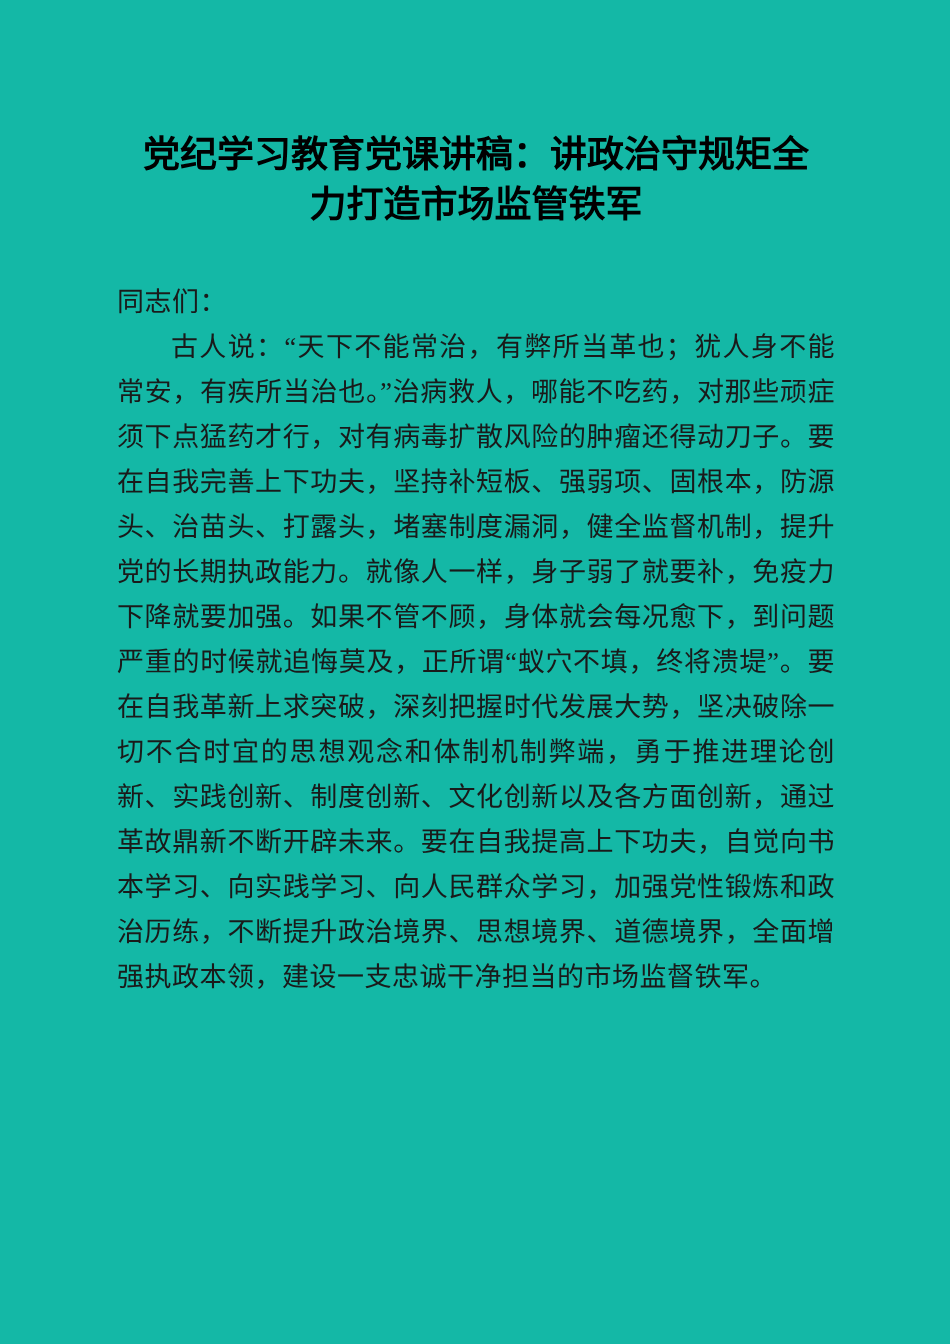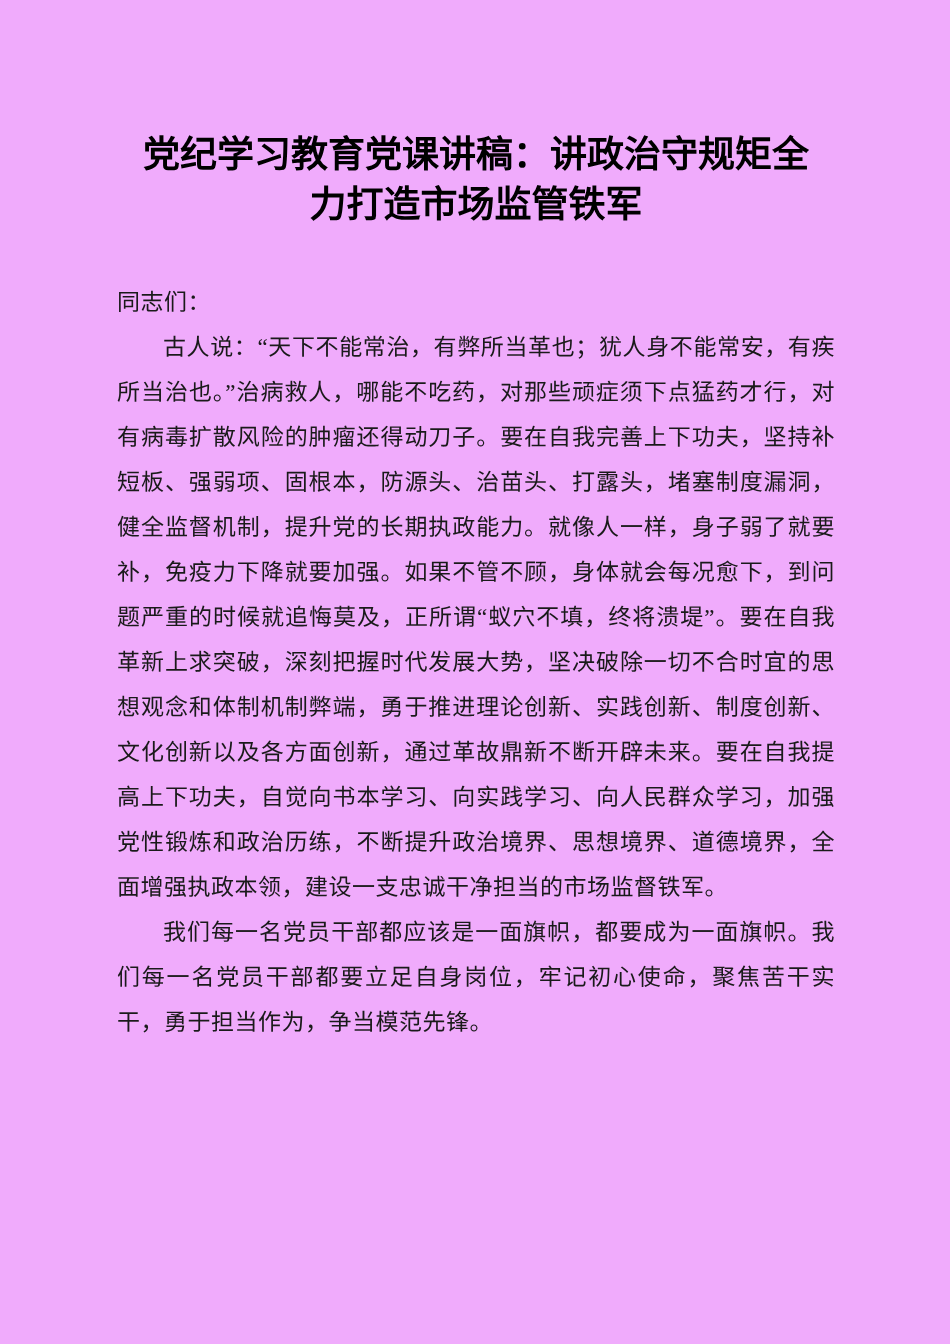--- a/index.html
+++ b/index.html
@@ -11,36 +11,36 @@
   body {
     width: 950px;
     height: 1344px;
     overflow: hidden;
     font-family: "Liberation Serif", "DejaVu Serif", serif;
   }
   .page {
     box-sizing: border-box;
     width: 950px;
     height: 1344px;
-    background: #f0abfc;
+    background: #14b8a6;
     padding: 130px 115px 0 117px;
   }
   .doc-title {
     margin: 0 0 50px 0;
     padding: 0 10px;
     font-size: 37px;
     font-weight: bold;
     line-height: 50px;
     text-align: center;
     color: #000000;
     letter-spacing: 0px;
   }
   .doc-body p {
     margin: 0;
-    font-size: 23px;
+    font-size: 27px;
     line-height: 45px;
     color: #1a1a1a;
     text-align: justify;
     text-justify: inter-ideograph;
     letter-spacing: 0.5px;
     word-break: break-all;
   }
   .doc-body p.indent {
     text-indent: 2em;
     font-family: Liberation Serif, serif;
@@ -48,15 +48,14 @@
 </style>
 </head>
 <body>
 
 <div class="page">
   <h1 class="doc-title">党纪学习教育党课讲稿：讲政治守规矩全力打造市场监管铁军</h1>
 
   <div class="doc-body">
     <p class="no-indent">同志们：</p>
     <p class="indent">古人说：“天下不能常治，有弊所当革也；犹人身不能常安，有疾所当治也。”治病救人，哪能不吃药，对那些顽症须下点猛药才行，对有病毒扩散风险的肿瘤还得动刀子。要在自我完善上下功夫，坚持补短板、强弱项、固根本，防源头、治苗头、打露头，堵塞制度漏洞，健全监督机制，提升党的长期执政能力。就像人一样，身子弱了就要补，免疫力下降就要加强。如果不管不顾，身体就会每况愈下，到问题严重的时候就追悔莫及，正所谓“蚁穴不填，终将溃堤”。要在自我革新上求突破，深刻把握时代发展大势，坚决破除一切不合时宜的思想观念和体制机制弊端，勇于推进理论创新、实践创新、制度创新、文化创新以及各方面创新，通过革故鼎新不断开辟未来。要在自我提高上下功夫，自觉向书本学习、向实践学习、向人民群众学习，加强党性锻炼和政治历练，不断提升政治境界、思想境界、道德境界，全面增强执政本领，建设一支忠诚干净担当的市场监督铁军。</p>
-    <p class="indent">我们每一名党员干部都应该是一面旗帜，都要成为一面旗帜。我们每一名党员干部都要立足自身岗位，牢记初心使命，聚焦苦干实干，勇于担当作为，争当模范先锋。</p>
   </div>
 </div>
 
 </body></html>

